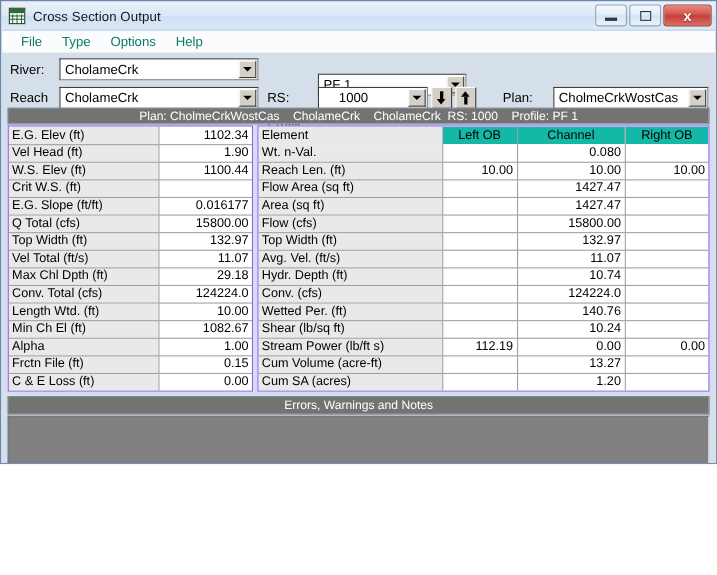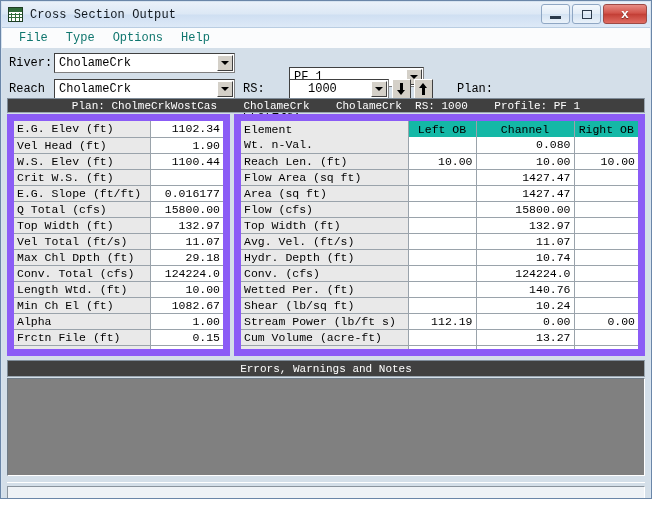--- a/index.html
+++ b/index.html
@@ -6,26 +6,25 @@
     margin: 0;
     padding: 0;
     background: #ffffff;
   }
   body {
     font-family: "Liberation Sans", sans-serif;
   }
   #app {
     position: relative;
     width: 652px;
-    height: 499px;
+    height: 422px;
     box-sizing: border-box;
     background: #d6e3f0;
     border: 1px solid #6a86a8;
     overflow: hidden;
-    font-family: Liberation Mono, monospace;
   }
 
   
   .titlebar {
     position: absolute;
     left: 1px; top: 1px;
     width: 648px; height: 26px;
     background: linear-gradient(to bottom, #eaf1f9 0%, #dce8f5 48%, #cfdff2 52%, #dde9f7 100%);
     display: flex;
     align-items: center;
@@ -193,38 +192,38 @@
     border-right: 4.5px solid transparent;
   }
   .down .stem { top: 0; }
   .down .head { bottom: 0; border-top: 5px solid #000; }
   .up .stem { bottom: 0; }
   .up .head { top: 0; border-bottom: 5px solid #000; }
 
   
   .teal-bar {
     position: absolute;
-    background: #404040;
+    background: #737373;
     color: #ffffff;
     font-size: 11px;
     display: flex;
     align-items: center;
     justify-content: center;
     border: 1px solid #9aa6b0;
     border-top-color: #7f8c99;
     border-left-color: #7f8c99;
     box-sizing: border-box;
     white-space: pre;
   }
 
   
   .tbl {
     position: absolute;
     background: #ffffff;
-    border: 7px solid #8b5cf6;
+    border: 1px solid #8b5cf6;
     box-sizing: border-box;
     overflow: hidden;
   }
   table.grid {
     border-collapse: collapse;
     width: 100%;
     table-layout: fixed;
   }
   table.grid td, table.grid th {
     height: 16px;
@@ -359,20 +358,26 @@
       </span>
     </div>
     <div class="navbtn" style="left:412px; top:31px;">
       <span class="arrow-glyph up">
         <span class="stem"></span>
           <span class="head"></span>
       </span>
     </div>
 
     <span class="sel-label" style="left:455px; top:34px;">Plan:</span>
+    <div class="combo" style="left:501px; top:31px; width:141px;">
+      <span class="val">CholmeCrkWostCas</span>
+      <span class="arrow">
+          <span class="tri-down"></span>
+        </span>
+    </div>
 
     <div class="teal-bar" style="left:5px; top:50px; width:638px; height:15px;">Plan: CholmeCrkWostCas    CholameCrk    CholameCrk  RS: 1000    Profile: PF 1</div>
 
     <div class="tbl" style="left:5px; top:66px; width:223px; height:242px;">
       <table class="grid">
         <colgroup>
             <col style="width:136px">
             <col>
           </colgroup>
         <tbody>

